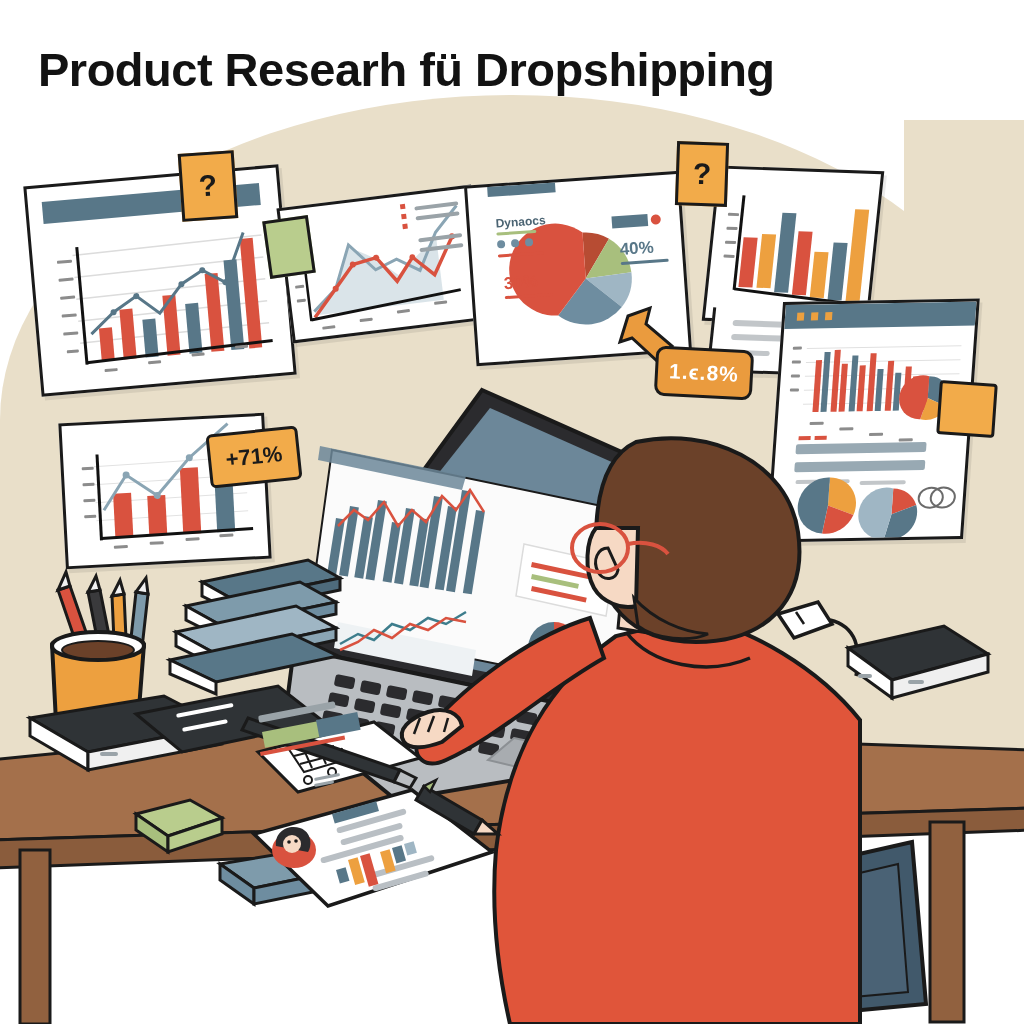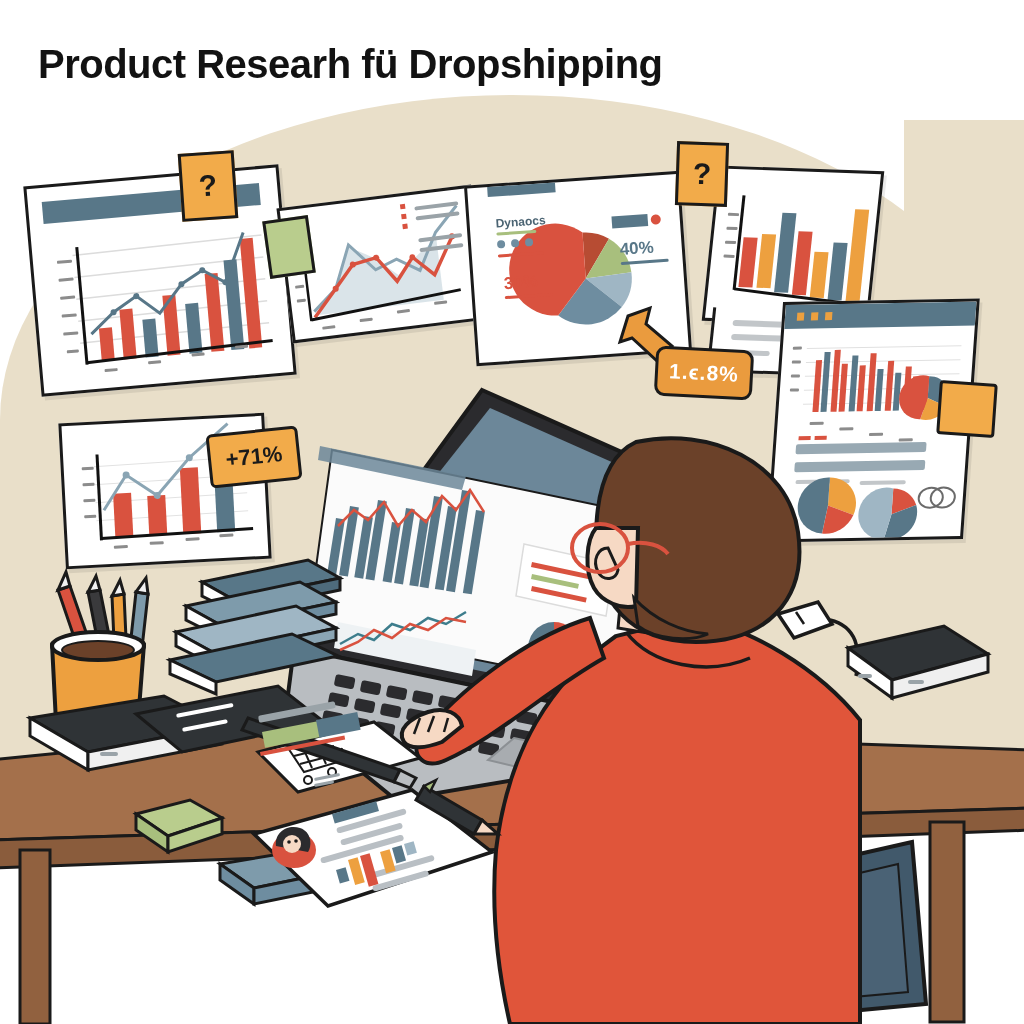--- a/index.html
+++ b/index.html
@@ -7,21 +7,21 @@
        font-family:"Liberation Sans","DejaVu Sans",sans-serif;}
   #scene{position:relative;width:1024px;height:1024px;background:#ffffff;overflow:hidden;}
 
   
   .bg-wall{position:absolute;left:0;top:95px;width:1024px;height:700px;
            background:#e9dfc9;border-radius:520px 520px 0 0 / 330px 330px 0 0;}
   .bg-wall-right{position:absolute;right:0;top:120px;width:120px;height:660px;background:#e9dfc9;}
 
   
   #title{position:absolute;left:38px;top:42px;width:900px;
-         font-size:40px;font-weight:700;color:#121212;letter-spacing:-0.5px;
+         font-size:47px;font-weight:700;color:#121212;letter-spacing:-0.5px;
          font-family:"Liberation Sans",sans-serif;white-space:nowrap;}
 
   
   .paper{position:absolute;background:#ffffff;border:3px solid #1a1a1a;
          box-shadow:3px 4px 0 rgba(0,0,0,.08);overflow:hidden;}
   .paper-hdr{position:absolute;background:#587788;}
 
   
   .sticky{position:absolute;background:#f2ab4a;border:3px solid #1a1a1a;
           display:flex;align-items:center;justify-content:center;

